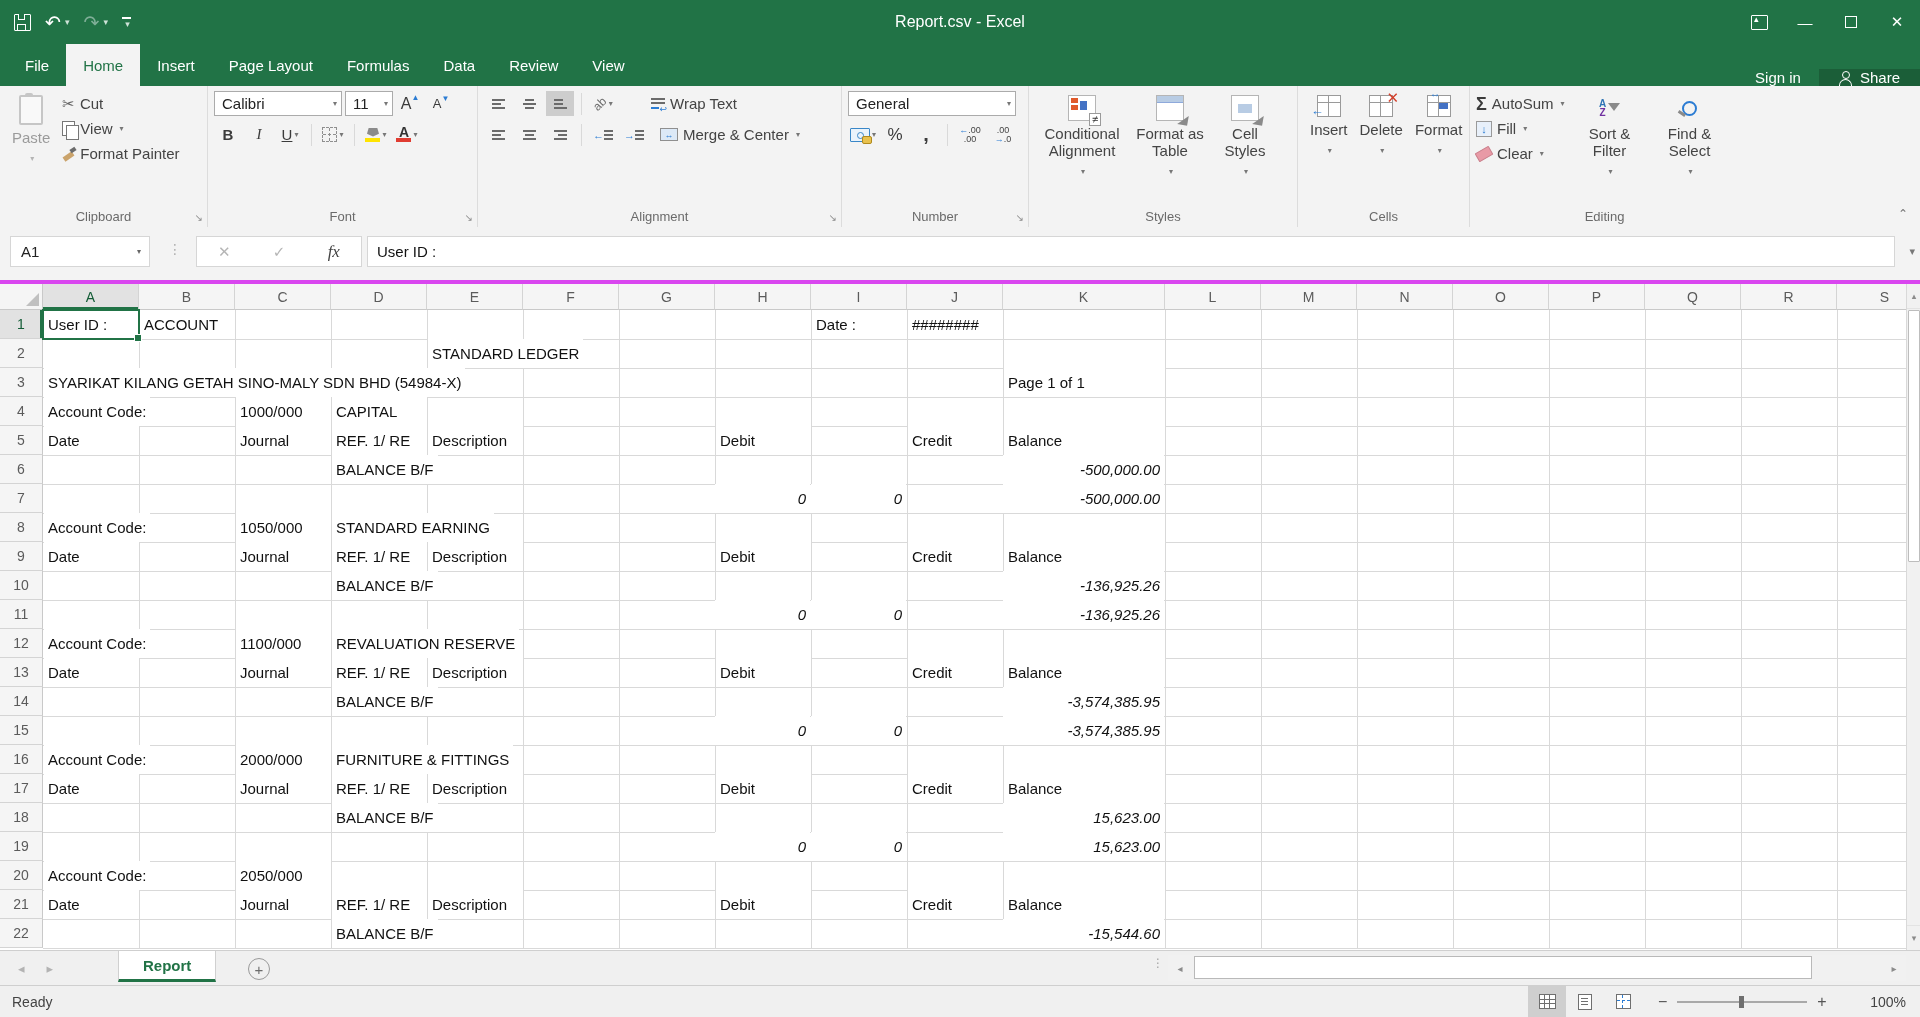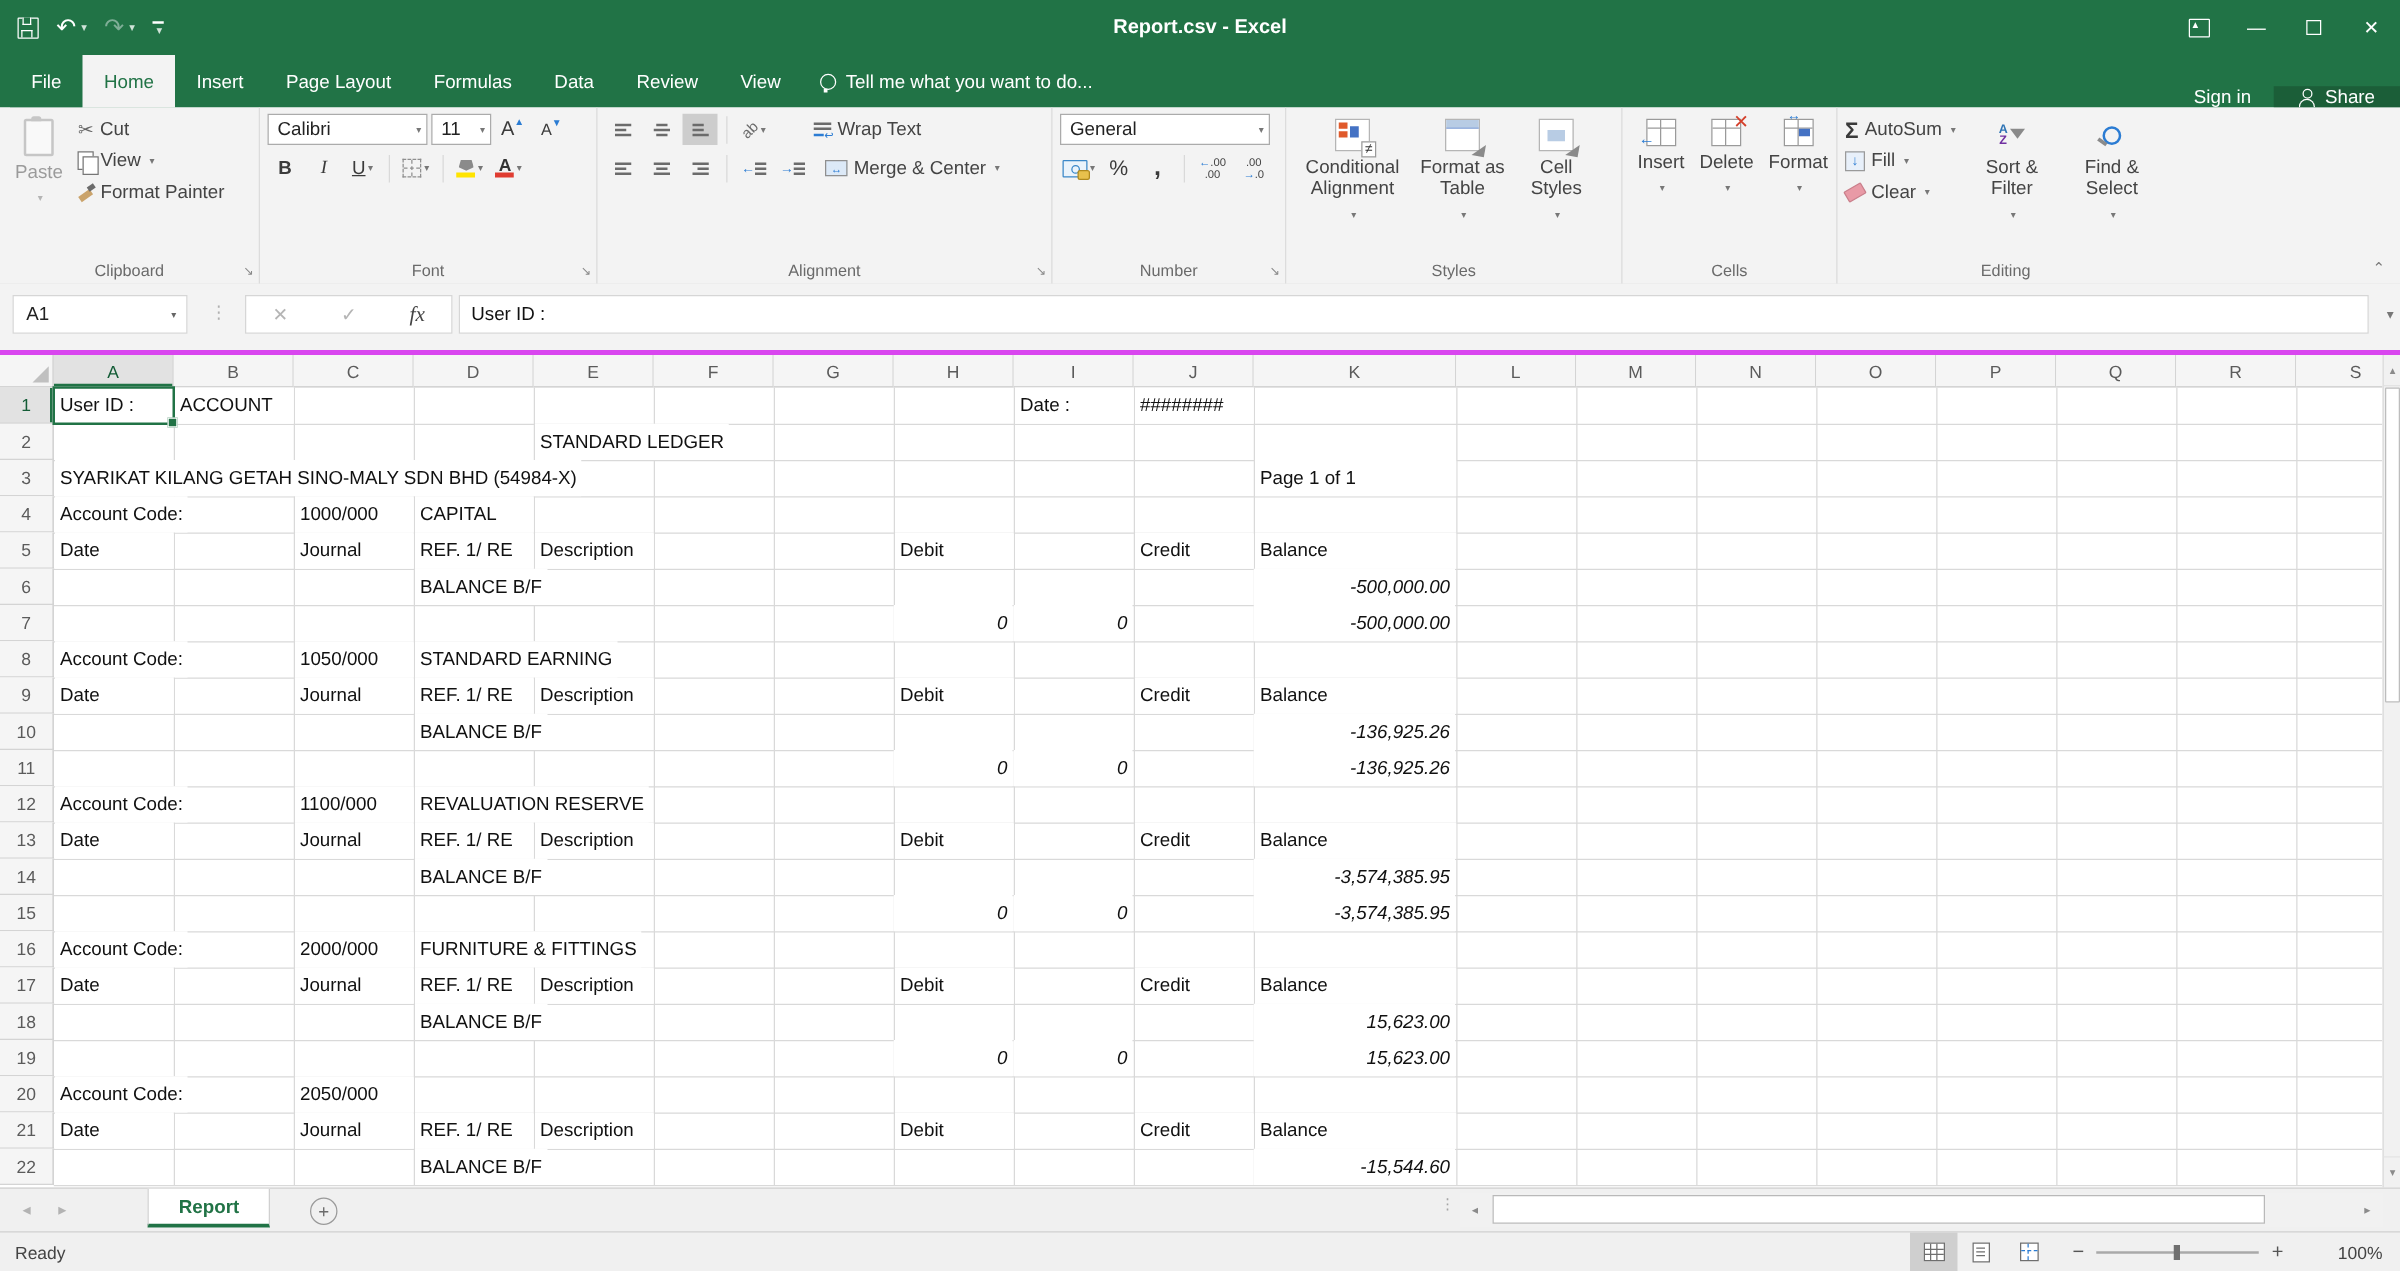--- a/index.html
+++ b/index.html
@@ -10,21 +10,21 @@
   .titlebar{position:absolute;left:0;top:0;width:1920px;height:44px;background:#217346;color:#fff;}
   .qat{position:absolute;left:14px;top:0;height:44px;display:flex;align-items:center;gap:14px;}
   .qat .g{display:flex;align-items:center;gap:2px;color:#fff;font-size:19px;line-height:1;cursor:default;}
   .qat .dis{color:#7fae97;}
   .qat .dd{font-size:9px;color:#cfe3d8;}
   .floppy{width:15px;height:15px;border:1.6px solid #fff;border-radius:1px;position:relative;}
   .floppy:before{content:"";position:absolute;left:3px;top:-1px;width:5px;height:5px;background:#217346;border:1.6px solid #fff;border-top:none;}
   .floppy:after{content:"";position:absolute;left:2px;bottom:0;width:7px;height:5px;border:1.6px solid #fff;border-bottom:none;}
   .qcust{display:flex;flex-direction:column;align-items:center;line-height:0.6;}
   .qcust .bar{width:9px;height:2px;background:#fff;margin-bottom:3px;}
-  .tb-title{position:absolute;left:0;top:0;width:1920px;height:44px;display:flex;align-items:center;justify-content:center;font-size:16px;color:#fff;pointer-events:none;font-weight:bold;}
+  .tb-title{position:absolute;left:0;top:0;width:1920px;height:44px;display:flex;align-items:center;justify-content:center;font-size:16px;color:#fff;pointer-events:none;}
   .winbtns{position:absolute;right:0;top:0;height:44px;display:flex;align-items:stretch;}
   .winbtn{width:46px;display:flex;align-items:center;justify-content:center;color:#fff;font-size:15px;cursor:default;}
   .ribopt{width:15px;height:13px;border:1.4px solid #fff;position:relative;border-radius:1px;}
   .ribopt:before{content:"▴";position:absolute;left:2.5px;top:-2px;font-size:9px;color:#fff;}
   .restore{width:10px;height:10px;border:1.4px solid #fff;position:relative;background:#217346;}
   .restore:before{content:"";position:absolute;left:2px;top:-5px;width:10px;height:10px;border:1.4px solid #fff;z-index:-1;}
 
   
   .tabrow{position:absolute;left:0;top:44px;width:1920px;height:42px;background:#217346;display:flex;align-items:stretch;color:#fff;font-size:15px;}
   .rtab{display:flex;align-items:center;padding:0 17px;cursor:default;}
@@ -217,24 +217,20 @@
 
   <div class="tabrow">
     <span class="rtab file">File</span>
     <span class="rtab active">Home</span>
     <span class="rtab">Insert</span>
     <span class="rtab">Page Layout</span>
     <span class="rtab">Formulas</span>
     <span class="rtab">Data</span>
     <span class="rtab">Review</span>
     <span class="rtab">View</span>
-    <span class="tellme">
-        <span class="bulb"></span>
-        <span>Tell me what you want to do...</span>
-      </span>
     <span class="tr-right">
       <span class="signin">Sign in</span>
       <span class="sharebox">
           <span class="person"></span>
           <span>Share</span>
         </span>
     </span>
   </div>
 
   <div class="ribbon">

